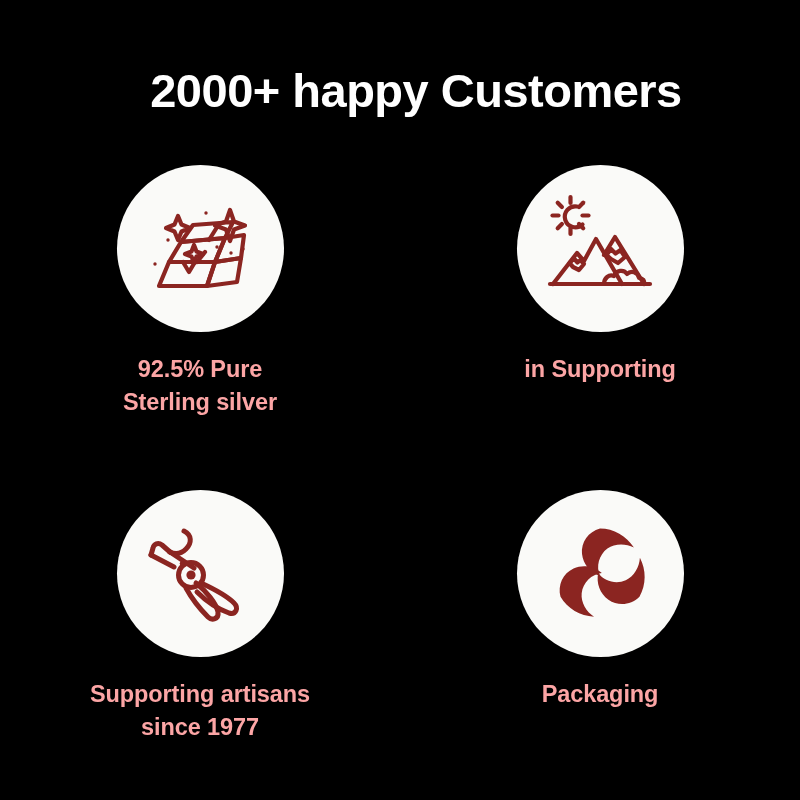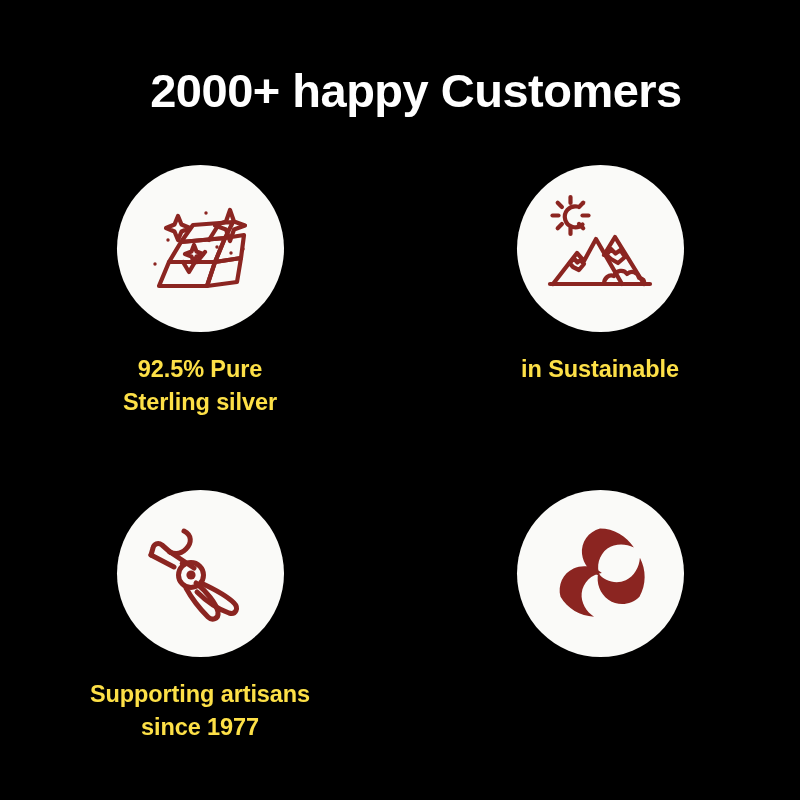--- a/index.html
+++ b/index.html
@@ -64,21 +64,21 @@
     display: flex;
     align-items: center;
     justify-content: center;
     flex: none;
   }
   .icon-badge svg { display: block; }
 
   .feature-caption {
     margin-top: 21px;
     text-align: center;
-    color: #fde047;
+    color: #fca5a5;
     font-size: 23.5px;
     font-weight: 700;
     line-height: 33px;
     letter-spacing: -0.1px;
     white-space: nowrap;
   }
   .caption-line { display: block; }
 </style>
 </head>
 <body>
@@ -143,21 +143,21 @@
             <path d="M25.5 70 L30 65.5 L33.5 69.5 L36.5 67 L40 71 L35 77 L29 74 Z"></path>
             <path d="M62.5 62 L67 56 L71.5 60.5 L76.5 57 L81 64 L74 70 L67 66 Z"></path>
 
             <path d="M60 91 C60 85 65 81 70 83 C72 77 80 76 83 81 C87 77 94 79 95 85 C99 85 101 88 100 91"></path>
 
             <path d="M6 91 L106 91"></path>
           </svg>
         </span>
       </div>
       <div class="feature-caption">
-        <span class="caption-line">in Sustainable</span>
+        <span class="caption-line">in Supporting</span>
       </div>
     </div>
 
     <div class="feature-item">
       <div class="icon-badge">
         <span>
           <svg width="105" height="105" viewBox="0 0 105 105" fill="none" stroke="#8b2521" stroke-width="5" stroke-linecap="round" stroke-linejoin="round">
 
             <path d="M36 10 C44 14 44 22 38 28 C33 33 28 34 22 31"></path>
 
@@ -203,17 +203,18 @@
                        C61 10 68 20 67 31
                        C66 41 59 49 50 52
                        C54 43 51 32 43 26
                        C36 21 26 21 18 25
                        C25 14 37 7 50 7 Z" transform="rotate(240 50 50)"></path>
             </g>
           </svg>
         </span>
       </div>
       <div class="feature-caption">
+        <span class="caption-line">Packaging</span>
       </div>
     </div>
 
   </div>
 </div>
 
 </body></html>

